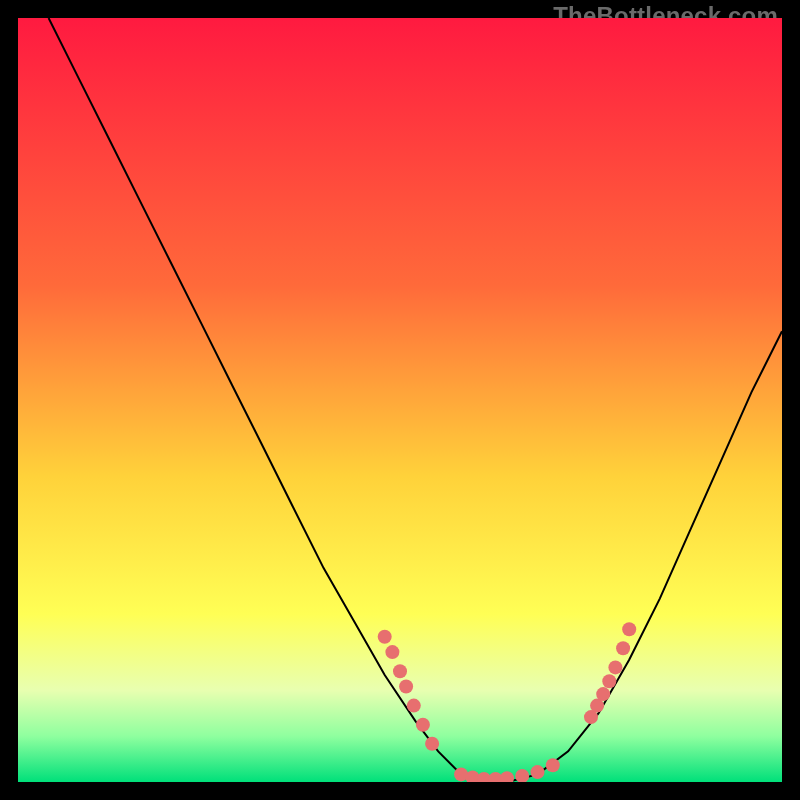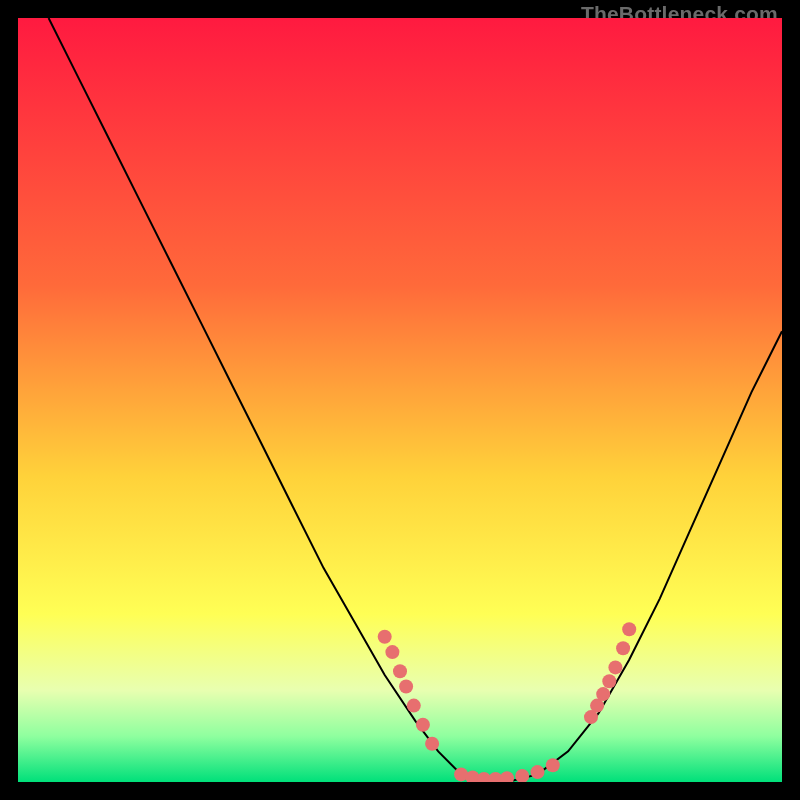--- a/index.html
+++ b/index.html
@@ -24,21 +24,21 @@
     left: 0;
     top: 0;
     width: 764px;
     height: 764px;
   }
   .watermark {
     position: absolute;
     top: 2px;
     right: 22px;
     color: #6a6a6a;
-    font-size: 21px;
+    font-size: 24px;
     font-weight: 600;
     letter-spacing: 0.2px;
   }
 </style>
 </head>
 <body>
 
 <div class="watermark">TheBottleneck.com</div>
 
 <div class="frame">

